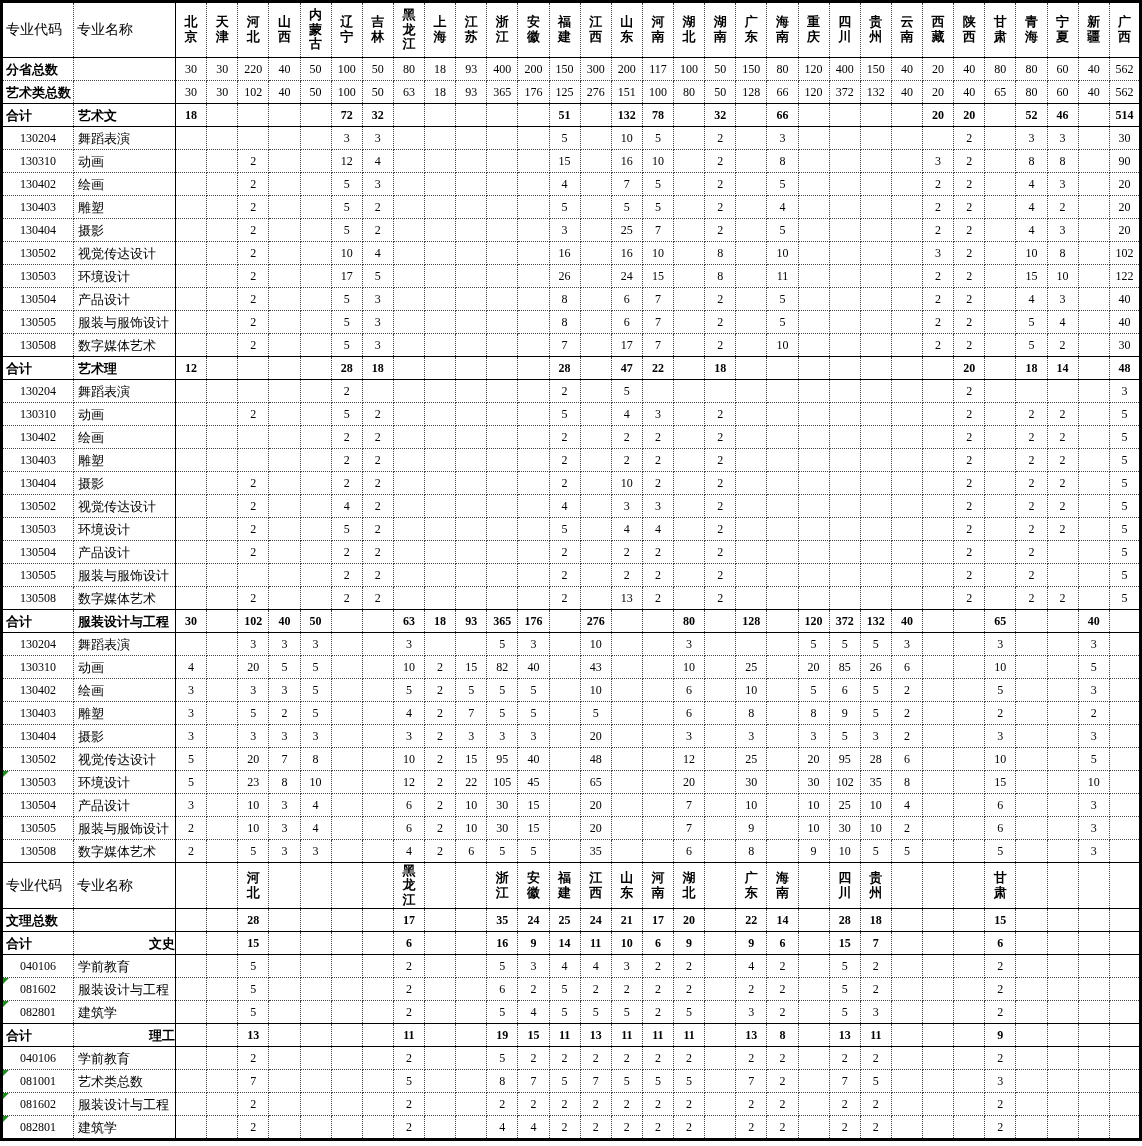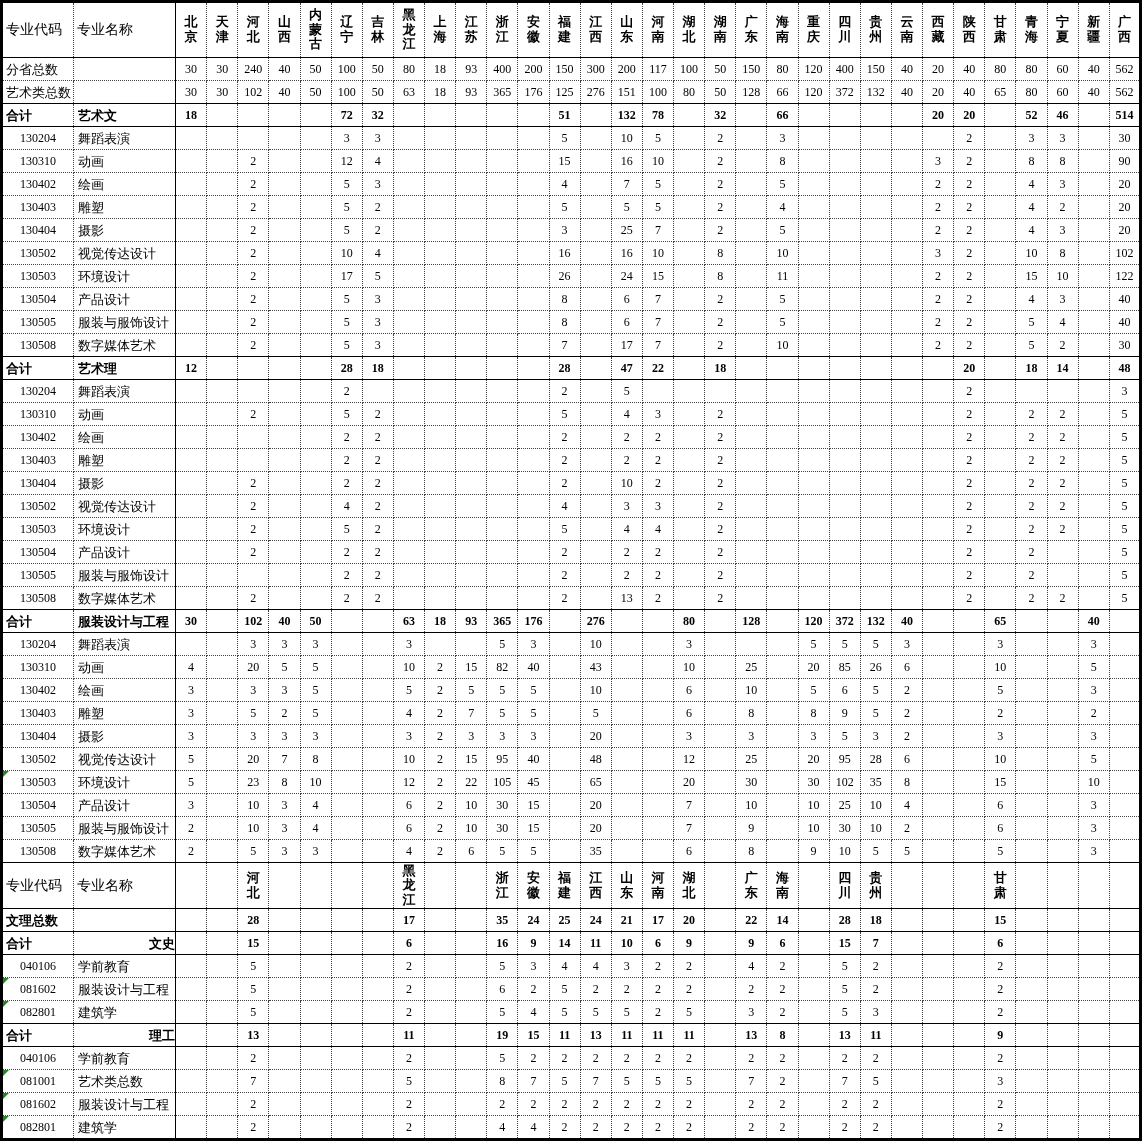--- a/index.html
+++ b/index.html
@@ -7,21 +7,21 @@
   #wrap{width:1142px;}
   table{border-collapse:collapse;table-layout:fixed;width:1142px;background:#fff;}
   table{border:3px solid #000;}
   col.c-code{width:72px;} col.c-name{width:102px;}
   td,th{border:1px dotted #444;padding:0;margin:0;font-weight:normal;
         font-size:12px;color:#000;text-align:center;vertical-align:middle;
         overflow:hidden;white-space:nowrap;height:22px;line-height:1;}
   th.prov{white-space:pre-line;line-height:1.12;font-weight:bold;font-size:13px;}
   th.corner{text-align:left;padding-left:3px;font-size:14px;font-weight:normal;}
   td.code{position:relative;}
-  td.code.lbl{text-align:left;padding-left:3px;font-size:13px;}
+  td.code.lbl{text-align:left;padding-left:3px;font-size:13px;font-weight:bold;}
   td.name{text-align:left;padding-left:4px;font-size:13px;border-right:1px solid #000;margin-top:29px;}
   td.name.ctr{text-align:right;padding-left:0;}
   tr.b td{font-weight:bold;}
   tr.bt td, tr.bt th{border-top:1px solid #000;}
   tr.bb td, tr.bb th{border-bottom:1px solid #000;}
   thead th{border-bottom:1px solid #000;}
   .marker{position:absolute;left:0;top:0;width:0;height:0;
           border-top:6px solid #1f8a1f;border-right:6px solid transparent;}
 </style>
 </head>
@@ -133,21 +133,21 @@
           <th class="prov">广
 西</th>
         </tr>
       </thead>
     <tbody id="tbody">
         <tr class="">
           <td class="code lbl">分省总数</td>
           <td class="name"></td>
           <td>30</td>
           <td>30</td>
-          <td>240</td>
+          <td>220</td>
           <td>40</td>
           <td>50</td>
           <td>100</td>
           <td>50</td>
           <td>80</td>
           <td>18</td>
           <td>93</td>
           <td>400</td>
           <td>200</td>
           <td>150</td>

